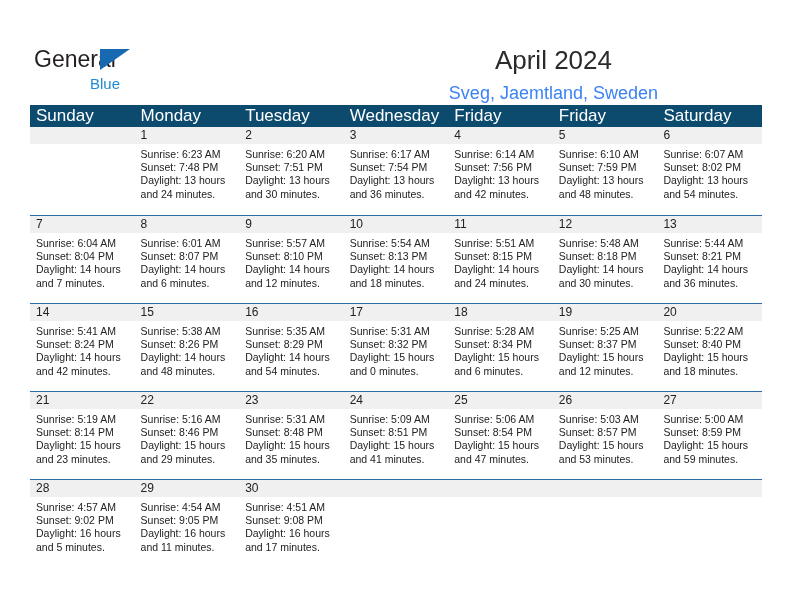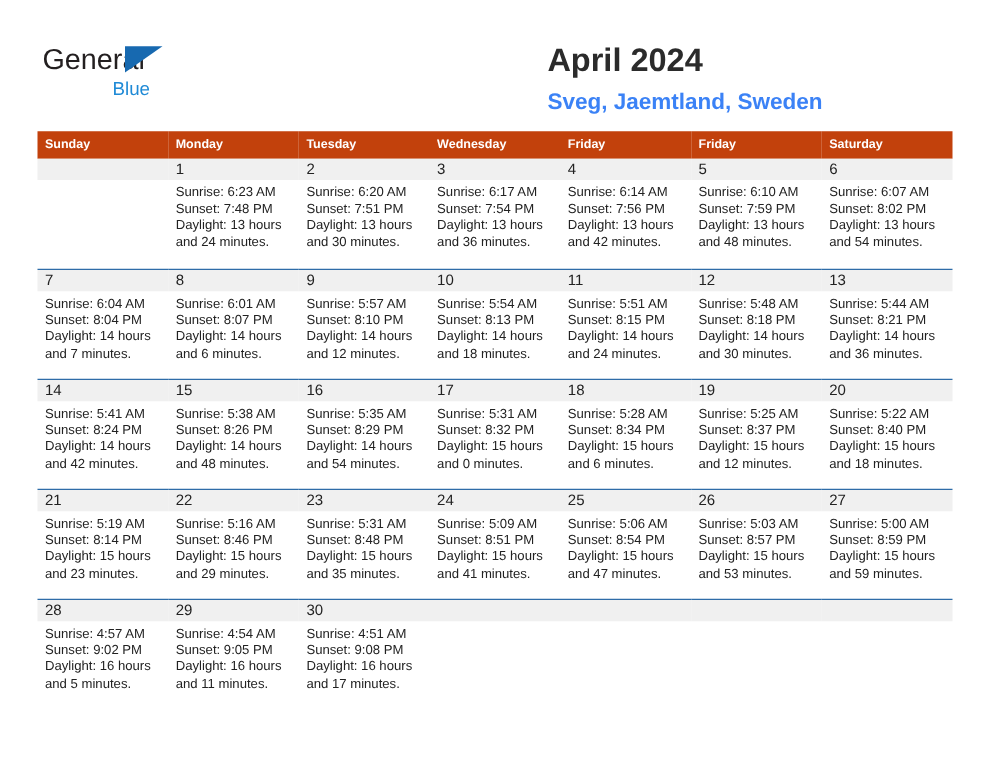--- a/index.html
+++ b/index.html
@@ -19,21 +19,21 @@
     position: relative;
     width: 792px;
     height: 612px;
     box-sizing: border-box;
   }
 
   
   .header {
     position: absolute;
     left: 0;
-    top: 0;
+    top: 12px;
     width: 696px;
     height: 100px;
   }
   .brand {
     position: absolute;
     left: 34px;
     top: 34px;
     width: 180px;
     height: 52px;
   }
@@ -63,22 +63,21 @@
     top: 25px;
     font-size: 15px;
     color: #1f8ad6;
     line-height: 26px;
   }
 
   .title-block {
     position: absolute;
     right: 38px;
     top: 32px;
-    text-align: left;
-    font-weight: bold;
+    text-align: center;
   }
   .cal-title {
     font-size: 26px;
     color: #2b2b2b;
     line-height: 32px;
     white-space: nowrap;
   }
   .cal-subtitle {
     font-size: 18px;
     color: #3b82f6;
@@ -90,24 +89,24 @@
   
   .calendar {
     position: absolute;
     left: 30px;
     top: 105px;
     width: 732px;
     border-collapse: collapse;
     table-layout: fixed;
   }
   .calendar th {
-    background: #c2410c;
+    background: #0c4a6e;
     color: #ffffff;
-    font-size: 10px;
-    font-weight: bold;
+    font-size: 17px;
+    font-weight: normal;
     text-align: left;
     padding: 5px 0 5px 6px;
     height: 11px;
     line-height: 12px;
     border: none;
   }
   .calendar td {
     vertical-align: top;
     padding: 0;
     border: none;

